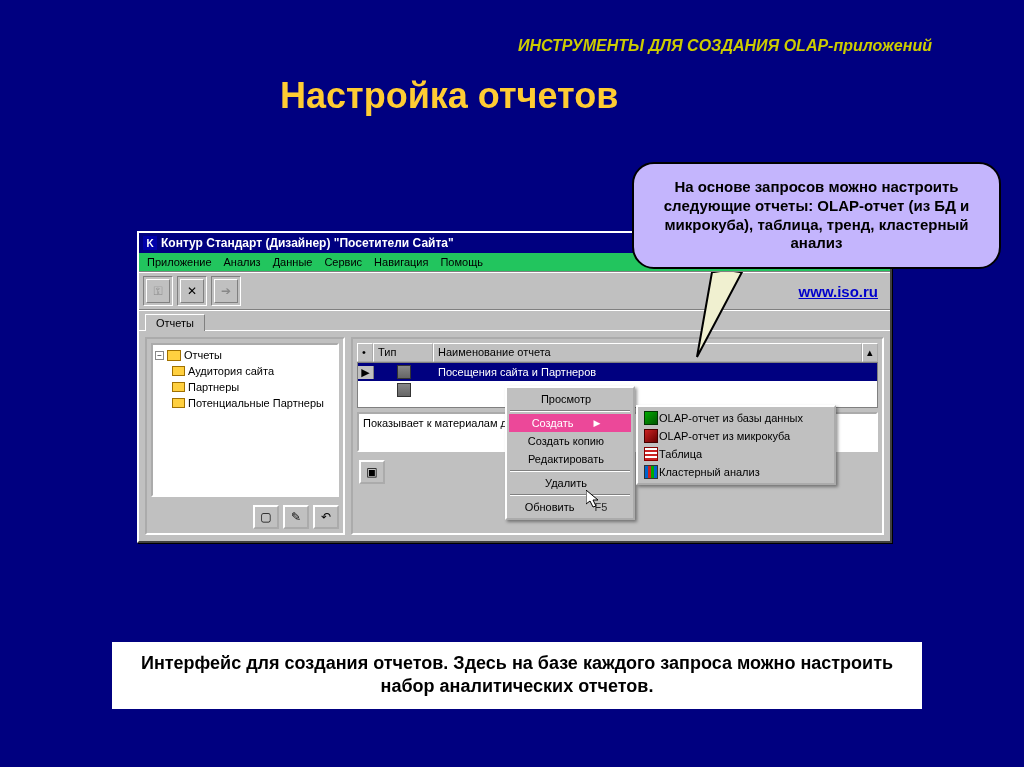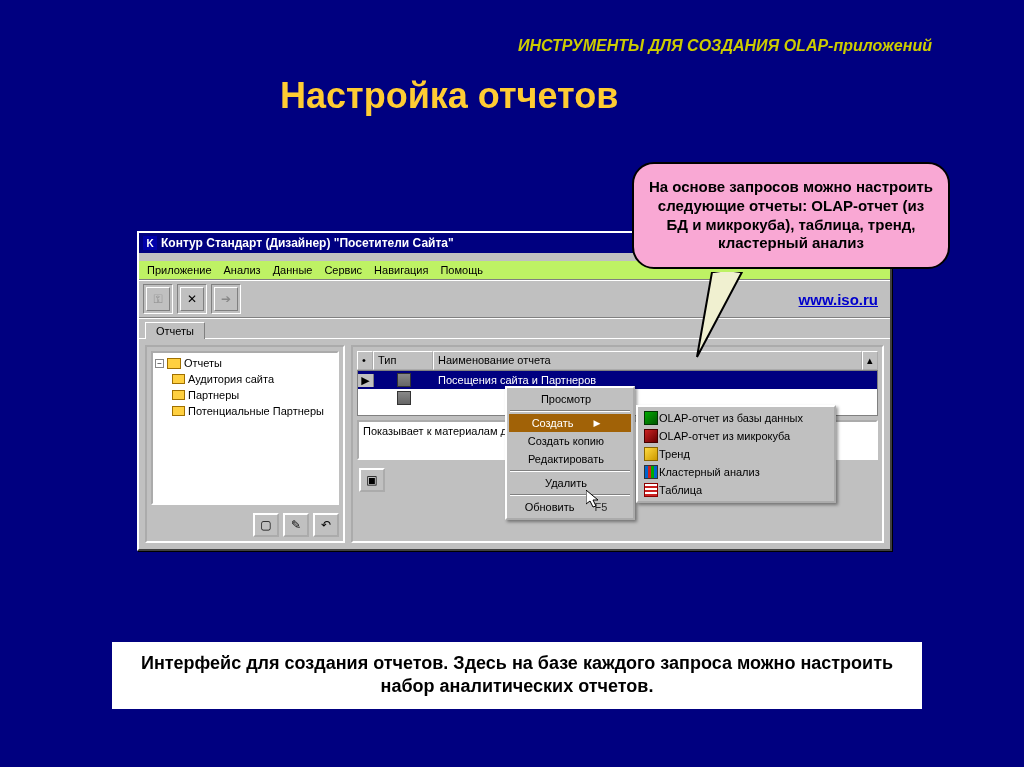--- a/index.html
+++ b/index.html
@@ -25,22 +25,22 @@
     left: 280px; top: 75px;
     color: #ffcc33;
     font-weight: bold;
     font-size: 36px;
   }
 
   
   .callout {
     position: absolute;
     left: 632px; top: 162px;
-    width: 318px;
-    background: #f9a8d4;
+    width: 369px;
+    background: #c4b5fd;
     border: 2px solid #000;
     border-radius: 22px;
     padding: 14px 14px;
     text-align: center;
     font-weight: bold;
     font-size: 15px;
     color: #000;
     line-height: 1.25;
     z-index: 50;
   }
@@ -77,22 +77,21 @@
     width: 14px; height: 14px;
     background: #00a; color:#fff;
     font-size: 10px; font-weight: bold;
     display:flex; align-items:center; justify-content:center;
     margin-right: 4px;
   }
   .menubar {
     display: flex;
     font-size: 11px;
     padding: 1px 2px;
-    background: #bef264;
-    margin-top: 8px;
+    background: #22c55e;
   }
   .menubar span {
     padding: 2px 6px;
     cursor: default;
   }
   .separator-h {
     height: 2px;
     border-top: 1px solid #808080;
     border-bottom: 1px solid #fff;
   }
@@ -264,21 +263,21 @@
     box-shadow: 2px 2px 3px rgba(0,0,0,.4);
   }
   .ctxitem {
     padding:3px 18px 3px 10px;
     white-space:nowrap;
     display:flex;
     align-items:center;
     justify-content: center;
     gap: 20px;
   }
-  .ctxitem.sel { background:#a16207; color:#fff; }
+  .ctxitem.sel { background:#ec4899; color:#fff; }
   .ctxsep {
     height:2px;
     border-top:1px solid #808080;
     border-bottom:1px solid #fff;
     margin:2px 1px;
   }
   .ctxarrow { font-size:9px; }
   .ctxhot { float:right; opacity:.8; }
 
   .submenu {
@@ -491,30 +490,26 @@
 <div class="submenu" style="left:636px; top:405px; width:200px;">
   <div class="subitem">
     <span class="mini-icon ico-olap"></span>
     <span>OLAP-отчет из базы данных</span>
   </div>
   <div class="subitem">
     <span class="mini-icon ico-cube"></span>
     <span>OLAP-отчет из микрокуба</span>
   </div>
   <div class="subitem">
-    <span class="mini-icon ico-trend"></span>
-    <span>Тренд</span>
+    <span class="mini-icon ico-table"></span>
+    <span>Таблица</span>
   </div>
   <div class="subitem">
     <span class="mini-icon ico-cluster"></span>
     <span>Кластерный анализ</span>
-  </div>
-  <div class="subitem">
-    <span class="mini-icon ico-table"></span>
-    <span>Таблица</span>
   </div>
 </div>
 
 <div class="cursor" style="left:586px; top:490px;">
   <svg width="16" height="20">
       <polygon points="0,0 0,14 4,11 7,17 10,16 7,10 12,10" fill="#fff" stroke="#000" stroke-width="1"></polygon>
     </svg>
 </div>
 
 <div class="caption-box">

